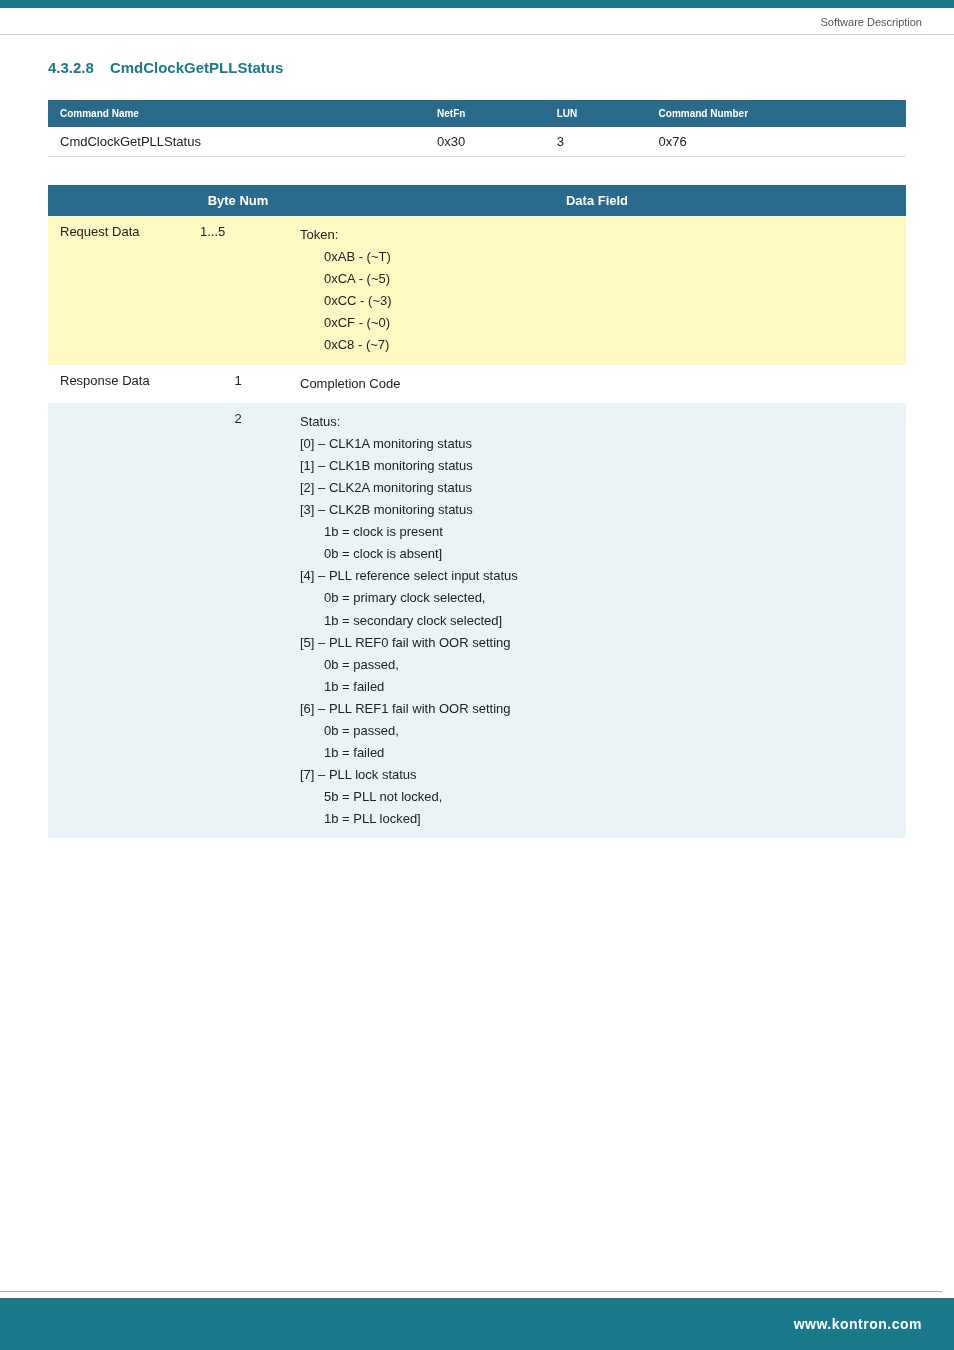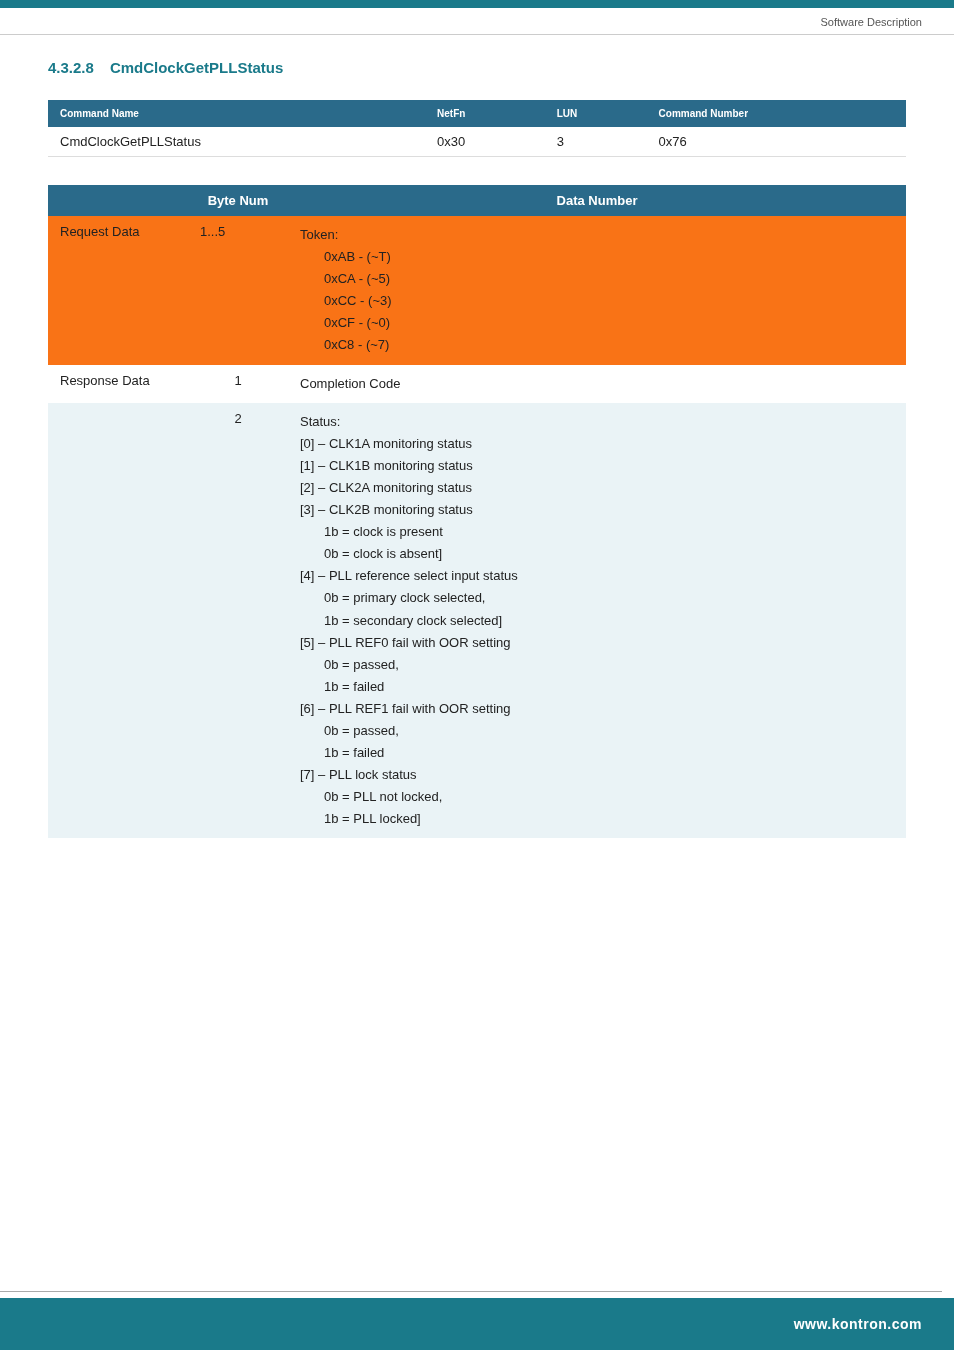--- a/index.html
+++ b/index.html
@@ -208,25 +208,25 @@
         <td>0x76</td>
       </tr>
     </tbody>
   </table>
 
   <table class="data-table">
     <thead>
       <tr>
         <th style="width:140px;"></th>
         <th style="width:100px;">Byte Num</th>
-        <th>Data Number</th>
+        <th>Data Field</th>
       </tr>
     </thead>
     <tbody id="data-table-body">
-    <tr style="background: #f97316;">
+    <tr style="background: #fef9c3;">
           <td style="vertical-align: top; font-weight: 500;">Request Data</td>
           <td style="text-align: left; vertical-align: top;">1...5</td>
           <td>
             <div class="data-field-content">
               <div>Token:</div>
               <div style="padding-left: 24px;">0xAB - (~T)</div>
               <div style="padding-left: 24px;">0xCA - (~5)</div>
               <div style="padding-left: 24px;">0xCC - (~3)</div>
               <div style="padding-left: 24px;">0xCF - (~0)</div>
               <div style="padding-left: 24px;">0xC8 - (~7)</div>
@@ -257,21 +257,21 @@
               <div>[4] – PLL reference select input status</div>
               <div style="padding-left: 24px;">0b = primary clock selected,</div>
               <div style="padding-left: 24px;">1b = secondary clock selected]</div>
               <div>[5] – PLL REF0 fail with OOR setting</div>
               <div style="padding-left: 24px;">0b = passed,</div>
               <div style="padding-left: 24px;">1b = failed</div>
               <div>[6] – PLL REF1 fail with OOR setting</div>
               <div style="padding-left: 24px;">0b = passed,</div>
               <div style="padding-left: 24px;">1b = failed</div>
               <div>[7] – PLL lock status</div>
-              <div style="padding-left: 24px;">0b = PLL not locked,</div>
+              <div style="padding-left: 24px;">5b = PLL not locked,</div>
               <div style="padding-left: 24px;">1b = PLL locked]</div>
             </div>
           </td>
         </tr>
       </tbody>
   </table>
 
 </div>
 
 <div class="footer">

